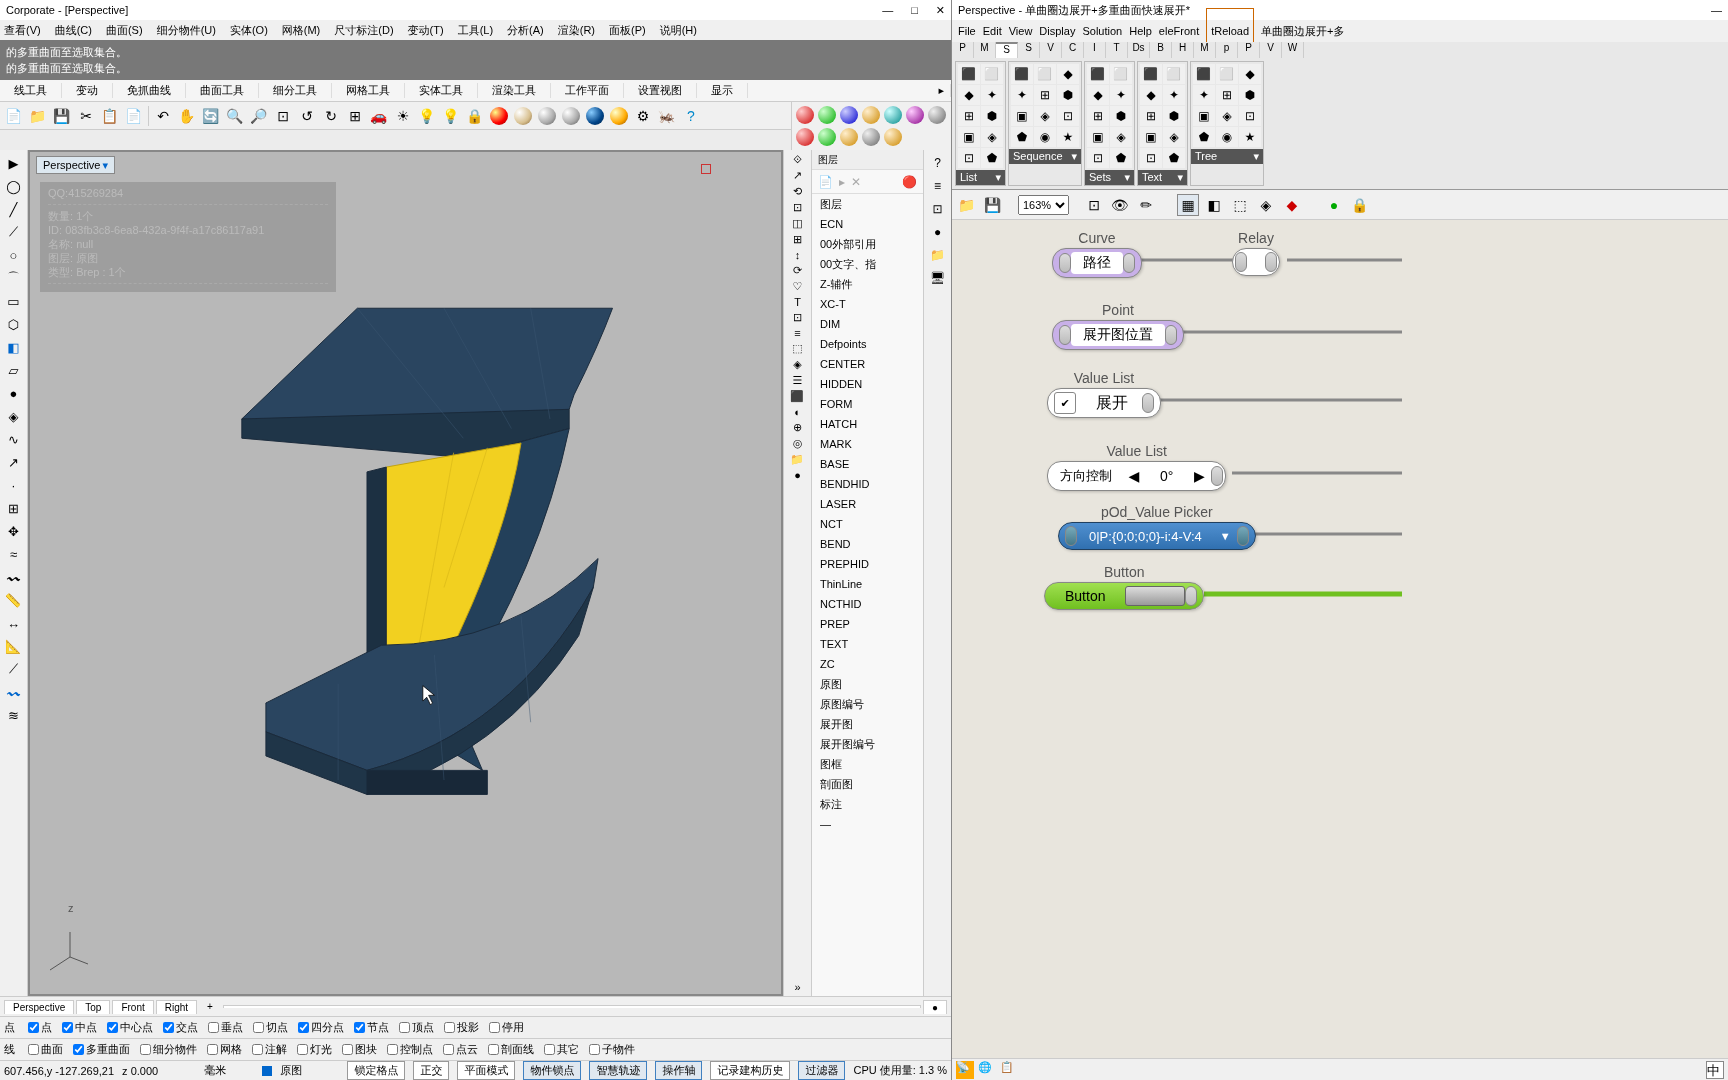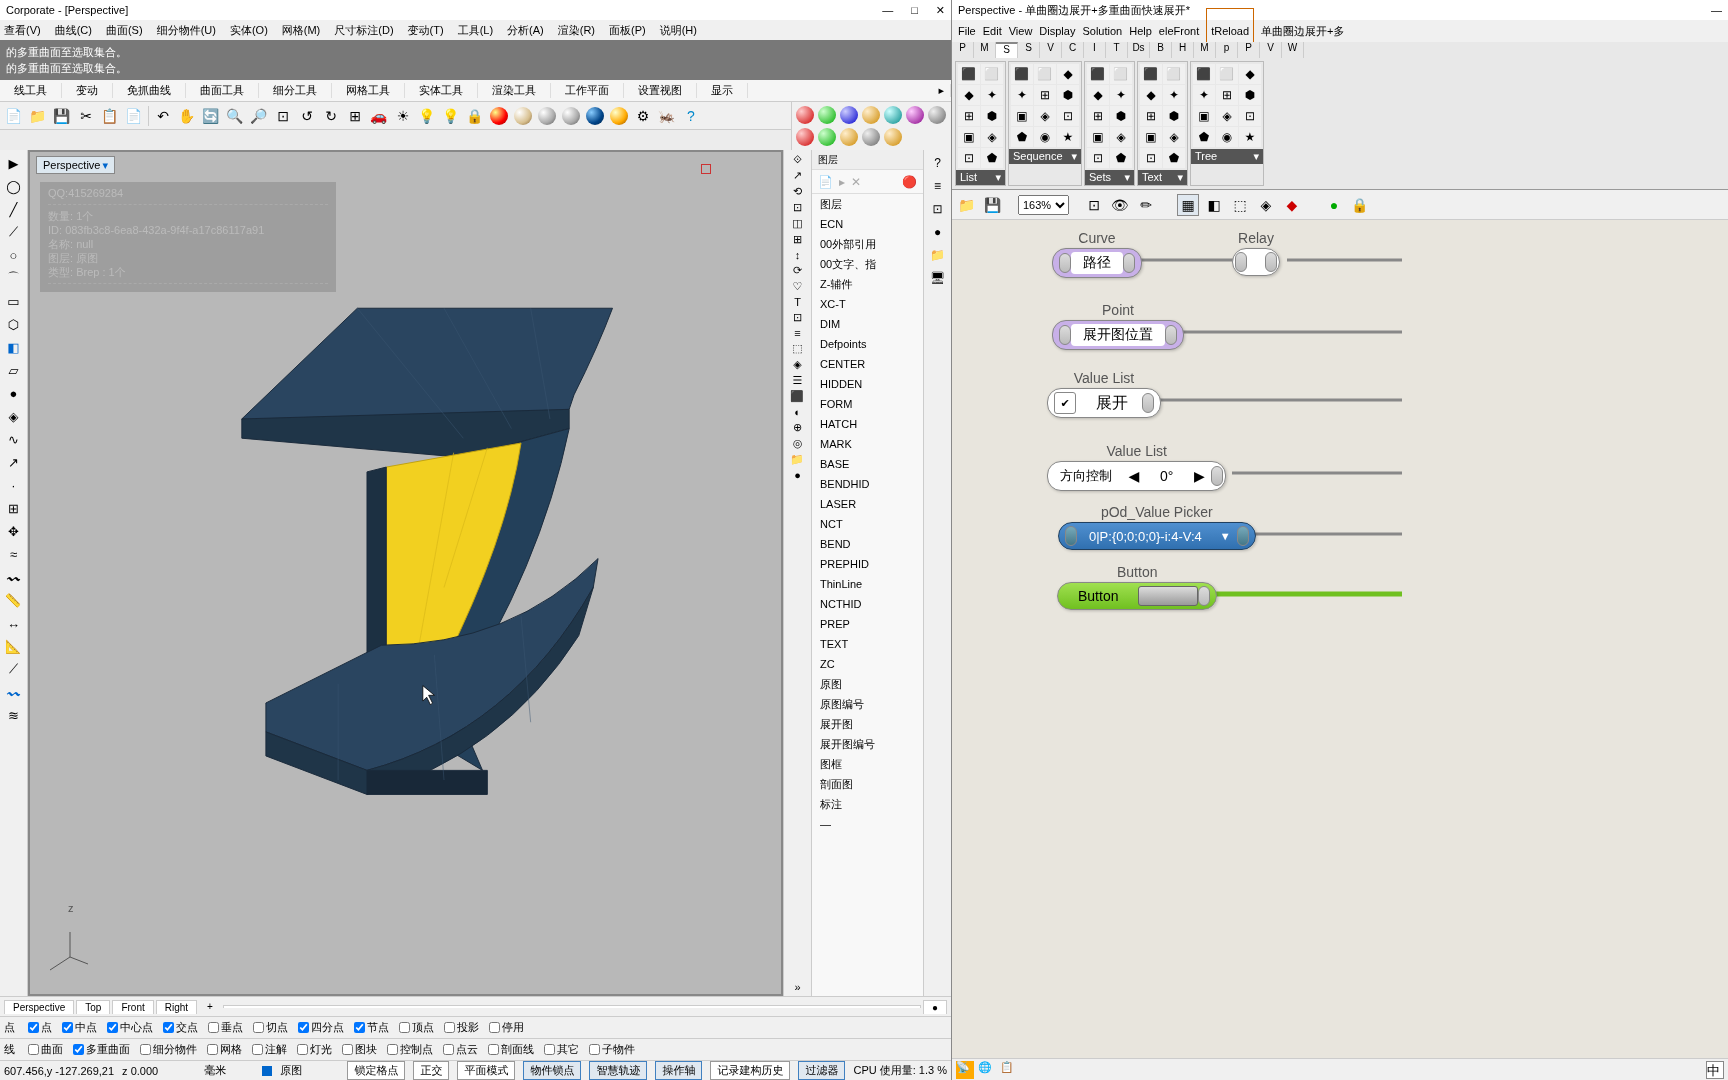--- a/index.html
+++ b/index.html
@@ -728,21 +728,21 @@
       <div class="ghc" style="top:284px;left:106px">
         <div class="ghc-label">pOd_Value Picker</div>
         <div class="ghc-body blue">
           <span class="ghc-grip" style="background:linear-gradient(#7ab,#478)"></span>
           <span style="padding:2px 12px;font-size:13px">0|P:{0;0;0;0}-i:4-V:4</span>
           <span style="color:#fff;padding:0 6px">▼</span>
           <span class="ghc-grip" style="background:linear-gradient(#7ab,#478)"></span>
         </div>
       </div>
 
-      <div class="ghc" style="top:344px;left:105px">
+      <div class="ghc" style="top:344px;left:92px">
         <div class="ghc-label">Button</div>
         <div class="ghc-body green">
           <span style="padding:2px 14px;font-size:14px">Button</span>
           <span class="gh-btn-slider"></span>
           <span class="ghc-grip"></span>
         </div>
       </div>
     </div>
     <div class="gh-status">
       <span class="ti" style="background:#fa0">📡</span>

